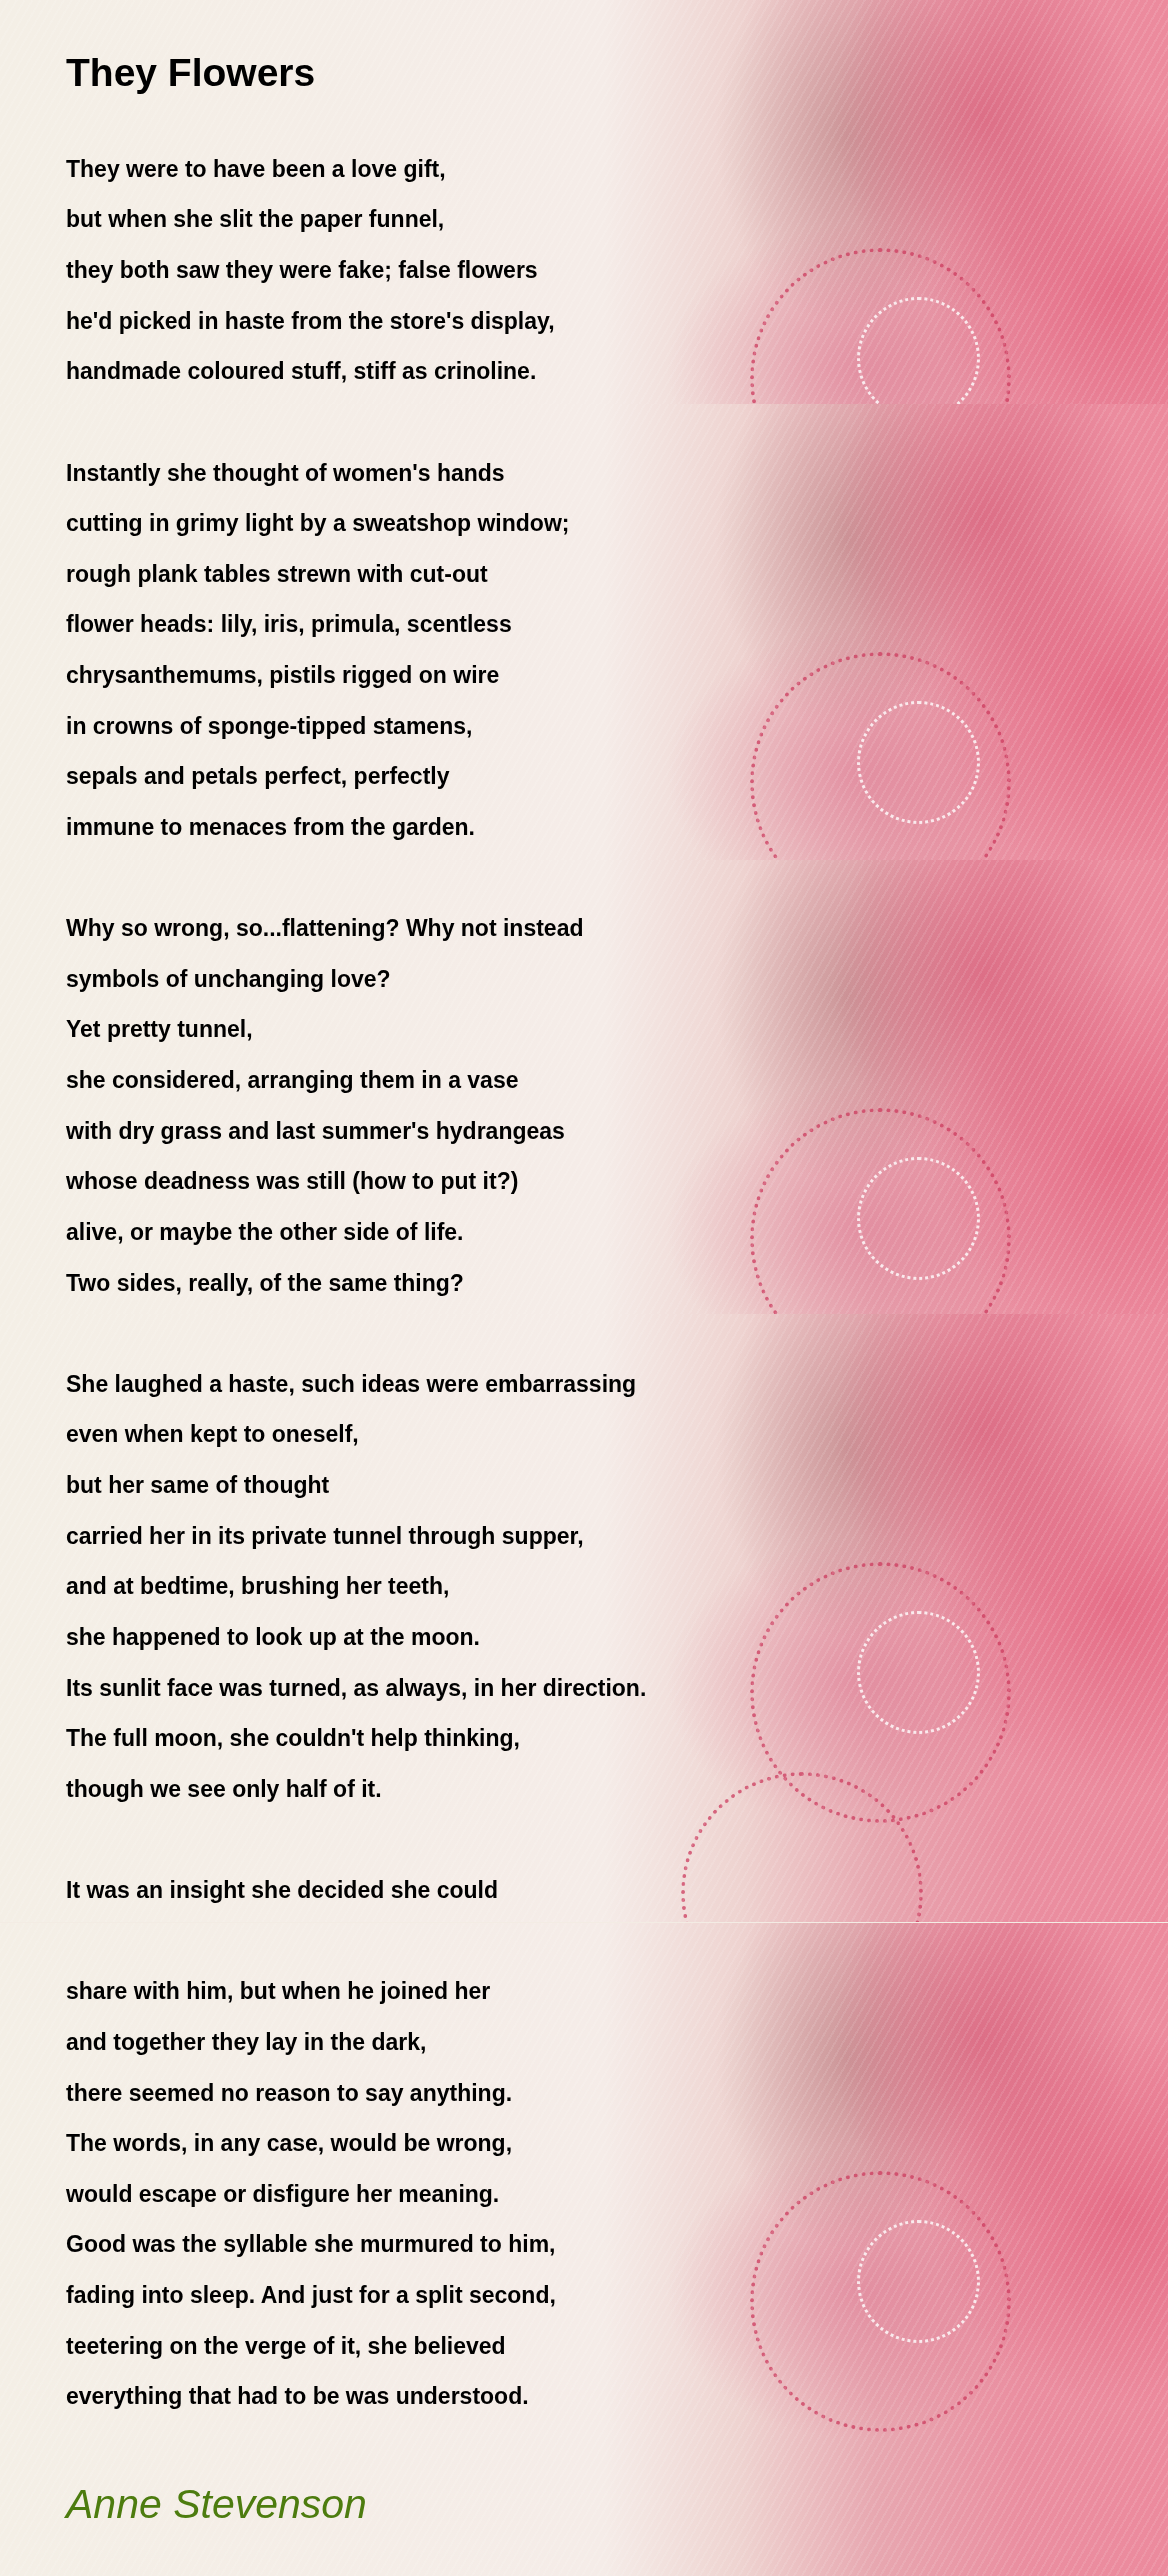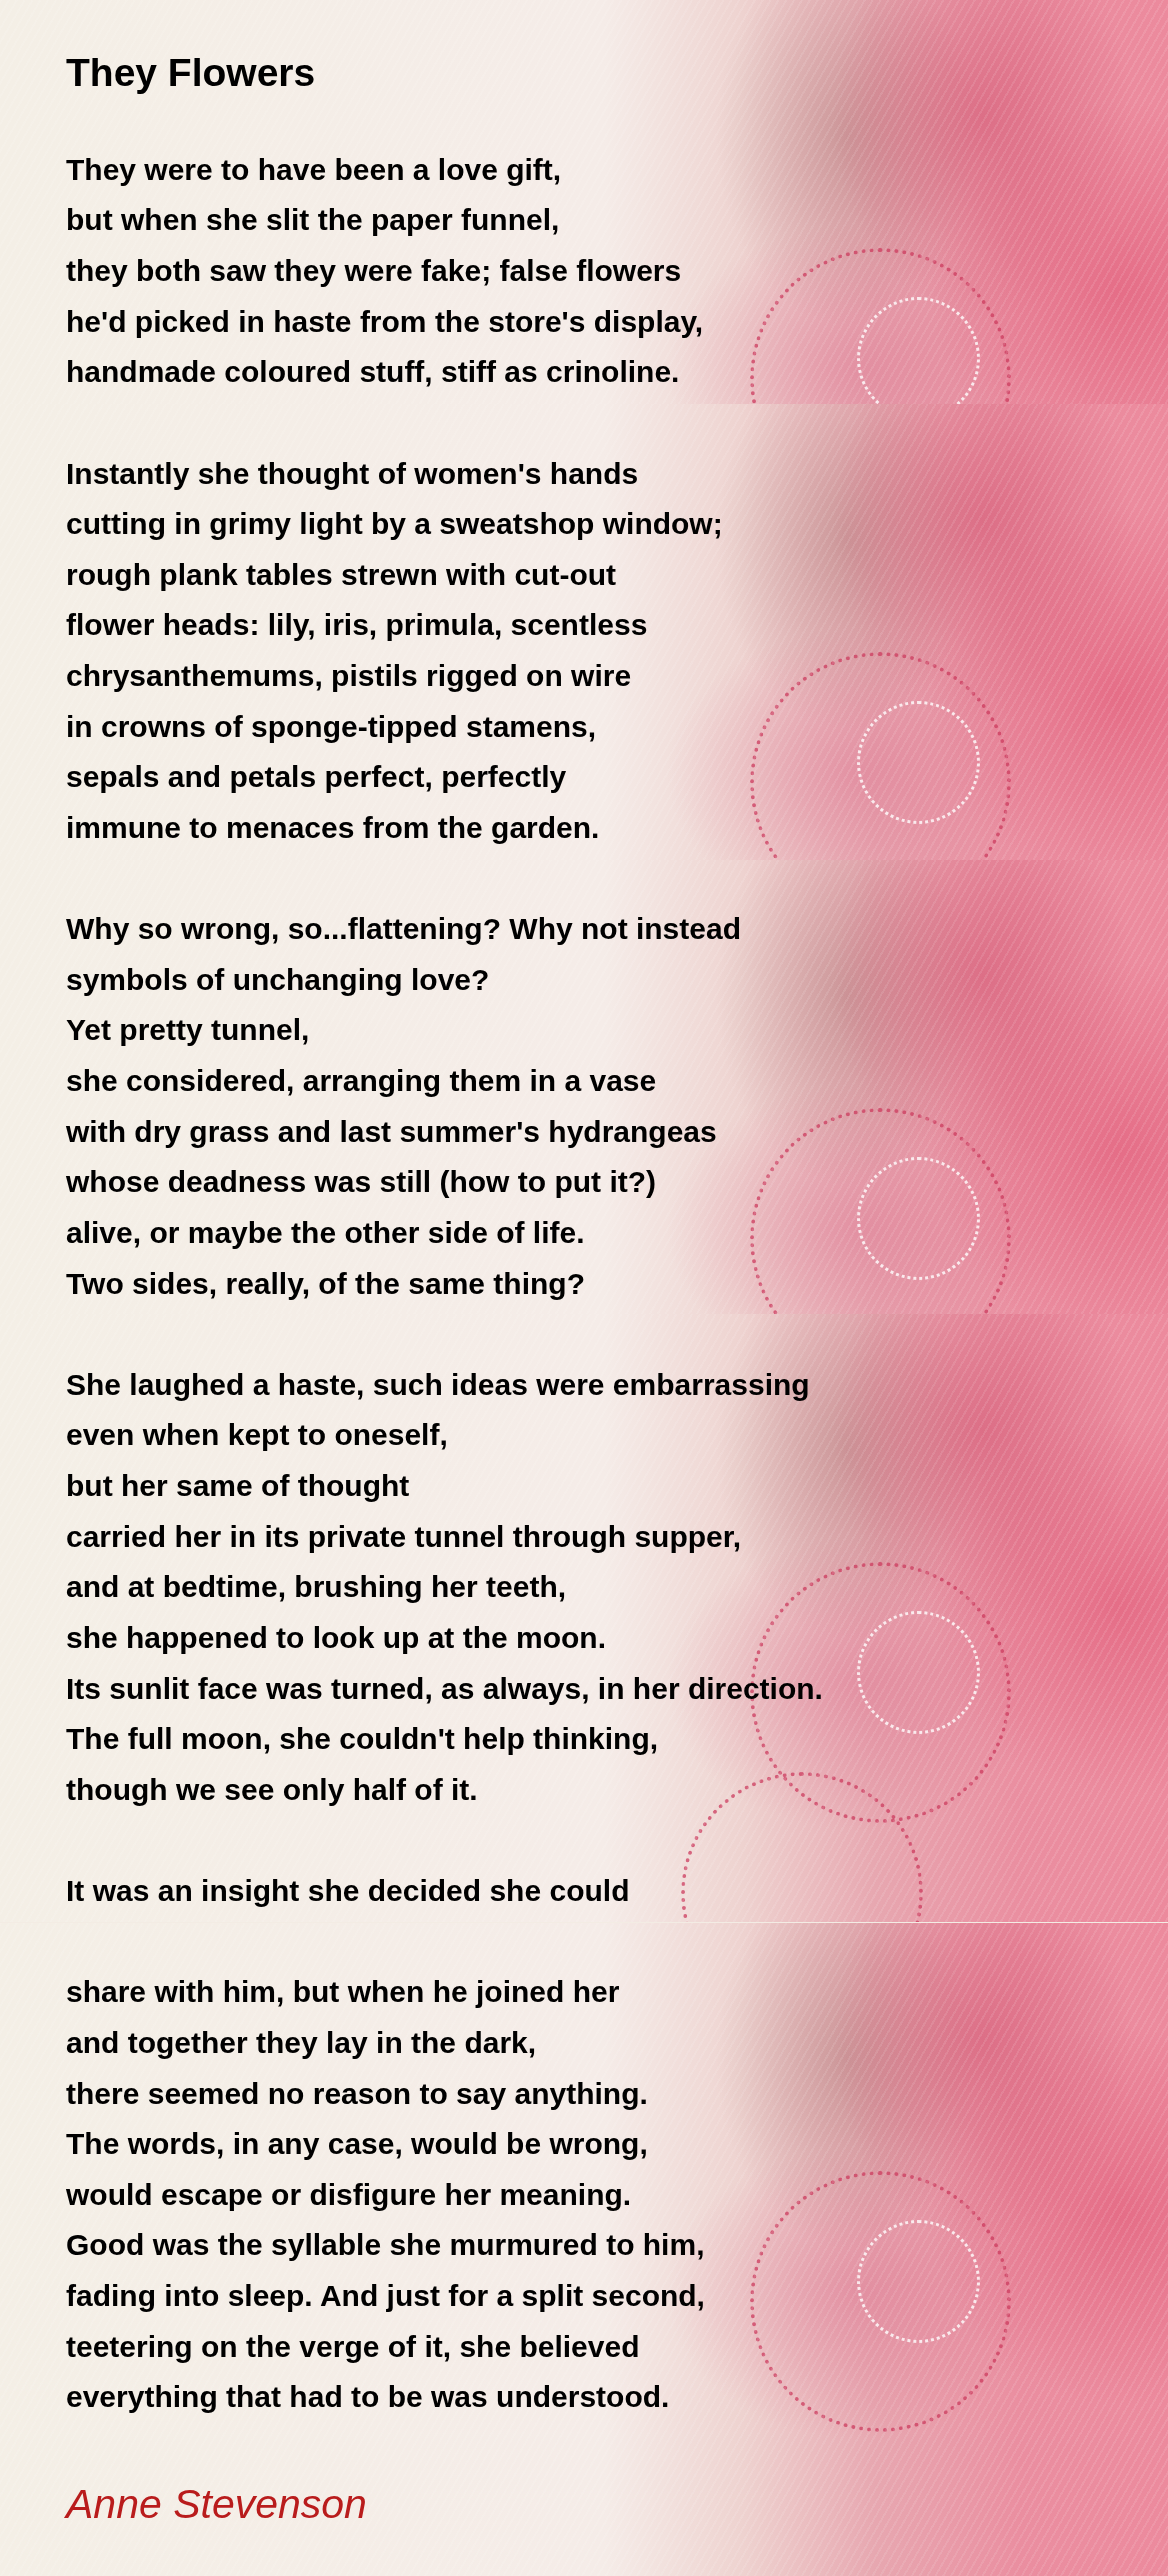--- a/index.html
+++ b/index.html
@@ -10,22 +10,22 @@
       radial-gradient(ellipse 253px 253px at 1120px 292px, rgba(225,90,120,0.6), rgba(225,90,120,0) 75%),
       radial-gradient(ellipse 175px 253px at 847px 136px, rgba(150,100,95,0.35), rgba(150,100,95,0) 75%),
       radial-gradient(ellipse 253px 195px at 857px 370px, rgba(220,110,140,0.45), rgba(220,110,140,0) 75%),
       linear-gradient(90deg, #f4efe6 0px, #f5ece8 604px, #eed3d0 740px, #e7a7b0 876px, #ea8ea0 1022px, #ec8a9d 1168px);
   }
   .tile::after{content:"";position:absolute;left:0;top:0;right:0;bottom:0;
     background:repeating-linear-gradient(120deg, rgba(255,255,255,0.10) 0 1.9px, rgba(255,255,255,0) 1.9px 6.8px);}
   .ring{position:absolute;border-radius:50%;border:4.9px dotted rgba(205,60,95,0.75);}
   .ring.w{border-color:rgba(255,255,255,0.8);border-width:3.9px;}
   .title{position:absolute;left:66px;top:51px;font-size:39px;font-weight:bold;color:#000;margin:0;z-index:2;}
-  .line{position:absolute;left:66px;font-size:30px;font-weight:bold;color:#000;white-space:nowrap;z-index:2;line-height:35px;}
-  .author{position:absolute;left:66px;top:2481px;font-size:41px;font-style:italic;color:#b91c1c;z-index:2;}
+  .line{position:absolute;left:66px;font-size:23px;font-weight:bold;color:#000;white-space:nowrap;z-index:2;line-height:35px;}
+  .author{position:absolute;left:66px;top:2481px;font-size:41px;font-style:italic;color:#4d7c0f;z-index:2;}
 </style>
 </head>
 <body>
 
 <div class="tile" style="top:0;height:404px;">
   <div class="ring" style="left:750px;top:248px;width:253px;height:253px;"></div>
   <div class="ring w" style="left:857px;top:297px;width:117px;height:117px;"></div>
 </div>
 <div class="tile" style="top:404px;height:456px;">
   <div class="ring" style="left:750px;top:248px;width:253px;height:253px;"></div>

